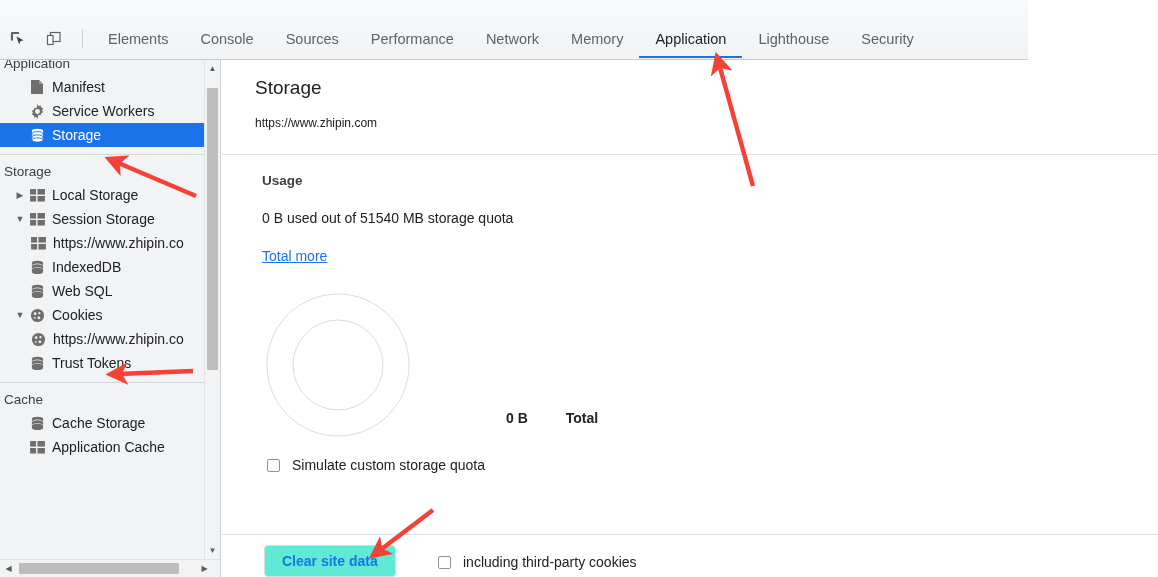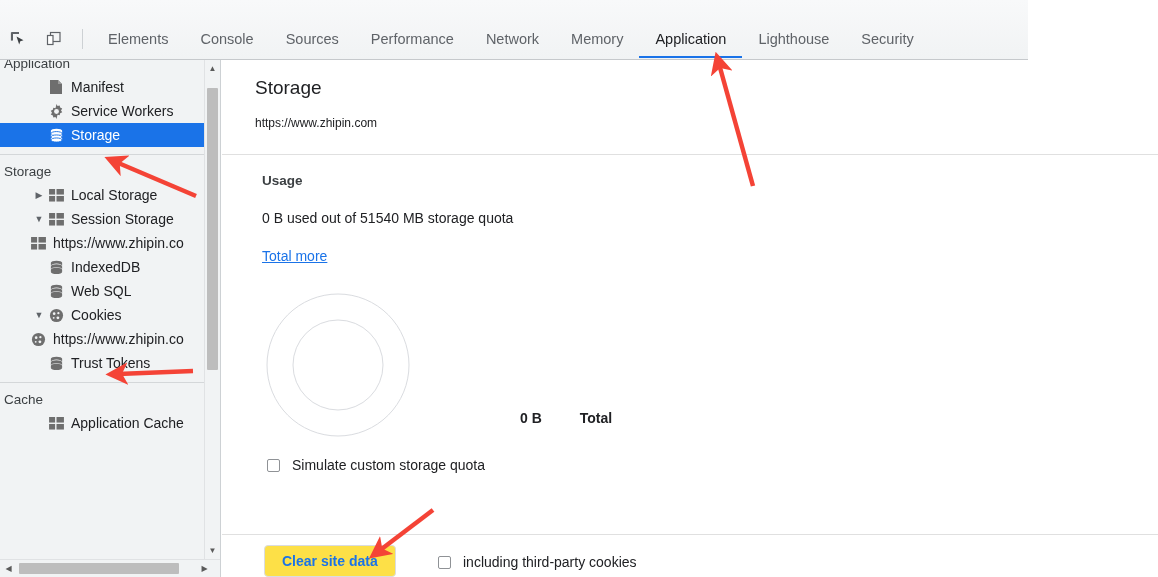--- a/index.html
+++ b/index.html
@@ -39,21 +39,21 @@
     font-size:13.5px;color:#3c4043;padding:2px 0 2px 4px;margin:0;
     line-height:18px;white-space:nowrap;
   }
   .sec-head.clipped{margin-top:-7px;}
   .sb-divider{height:1px;background:#d4d7d9;margin:7px 0 6px 0;}
   .row{
     display:flex;align-items:center;height:24px;padding-left:4px;
     font-size:14px;color:#202124;white-space:nowrap;cursor:pointer;
     box-sizing:border-box;
   }
-  .row.indent1{padding-left:33px;}
+  .row.indent1{padding-left:14px;}
   .row.indent2{padding-left:28px;align-items:center;}
   .row.selected{background:#1a73e8;color:#ffffff;}
   .twisty{
     width:12px;min-width:12px;display:inline-block;text-align:center;
     font-size:9px;color:#5f6368;margin-right:1px;line-height:24px;
   }
   .twisty.blank{color:transparent;}
   .ricon{width:20px;min-width:20px;display:flex;align-items:center;justify-content:center;margin-right:5px;}
   .rlabel{overflow:hidden;text-overflow:clip;}
 
@@ -77,32 +77,32 @@
     background:#ffffff;overflow:hidden;
   }
   .m-title{position:absolute;left:33px;top:17px;font-size:19px;color:#202124;}
   .m-origin{position:absolute;left:33px;top:56px;font-size:12px;color:#202124;}
   .hr{position:absolute;left:0;width:936px;height:1px;background:#e0e0e0;}
   .usage-label{position:absolute;left:40px;top:113px;font-size:13.5px;font-weight:bold;color:#3c4043;}
   .usage-text{position:absolute;left:40px;top:150px;font-size:14px;color:#202124;}
   .learn-more{position:absolute;left:40px;top:188px;font-size:14px;color:#1a73e8;text-decoration:underline;cursor:pointer;}
 
   .donut{position:absolute;left:40px;top:229px;width:152px;height:152px;}
-  .legend{position:absolute;left:298px;top:350px;display:flex;align-items:center;gap:38px;font-size:14px;font-weight:bold;color:#202124;}
+  .legend{position:absolute;left:284px;top:350px;display:flex;align-items:center;gap:38px;font-size:14px;font-weight:bold;color:#202124;}
 
   .cb-row{position:absolute;display:flex;align-items:center;font-size:14px;color:#202124;}
   .cbox{
     width:13px;height:13px;border:1px solid #8f9296;border-radius:2px;
     background:#fff;margin-right:12px;box-sizing:border-box;cursor:pointer;
   }
   .simulate-row{left:45px;top:397px;}
 
   .btn-clear{
     position:absolute;left:42px;top:485px;
-    padding:7px 17px;font-size:14px;color:#1a73e8;background:#fde047;
+    padding:7px 17px;font-size:14px;color:#1a73e8;background:#5eead4;
     border:1px solid #dadce0;border-radius:4px;cursor:pointer;
     font-family:"Liberation Sans",sans-serif;font-weight:bold;
   }
   .third-party-row{left:216px;top:494px;}
 
   .arrows{position:absolute;left:0;top:0;width:1158px;height:577px;pointer-events:none;}
 </style>
 </head>
 <body>
 
@@ -301,20 +301,37 @@
               <ellipse cx="8" cy="12.8" rx="6" ry="2.2" fill="#6e6e6e"></ellipse>
             </svg>
         </span>
         <span class="rlabel">Trust Tokens</span>
       </div>
 
       <div class="sb-divider"></div>
 
       <div class="sec-head">Cache</div>
 
+      <div class="row indent1">
+        <span class="twisty blank">▶</span>
+        <span class="ricon">
+          <svg width="15" height="15" viewBox="0 0 16 16">
+              <ellipse cx="8" cy="3" rx="6" ry="2.2" fill="#6e6e6e"></ellipse>
+              <rect x="2" y="3" width="12" height="3" fill="#6e6e6e"></rect>
+              <ellipse cx="8" cy="6" rx="6" ry="2.2" fill="#f1f3f4"></ellipse>
+              <ellipse cx="8" cy="6.6" rx="6" ry="2.2" fill="#6e6e6e"></ellipse>
+              <rect x="2" y="7" width="12" height="2.6" fill="#6e6e6e"></rect>
+              <ellipse cx="8" cy="9.8" rx="6" ry="2.2" fill="#f1f3f4"></ellipse>
+              <ellipse cx="8" cy="10.4" rx="6" ry="2.2" fill="#6e6e6e"></ellipse>
+              <rect x="2" y="10.6" width="12" height="2" fill="#6e6e6e"></rect>
+              <ellipse cx="8" cy="12.8" rx="6" ry="2.2" fill="#6e6e6e"></ellipse>
+            </svg>
+        </span>
+        <span class="rlabel">Cache Storage</span>
+      </div>
 
       <div class="row indent1">
         <span class="twisty blank">▶</span>
         <span class="ricon">
           <svg width="15" height="13" viewBox="0 0 16 14">
               <rect x="0" y="0" width="6.5" height="6" fill="#6e6e6e"></rect>
               <rect x="8" y="0" width="8" height="6" fill="#6e6e6e"></rect>
               <rect x="0" y="7.5" width="6.5" height="6" fill="#6e6e6e"></rect>
               <rect x="8" y="7.5" width="8" height="6" fill="#6e6e6e"></rect>
             </svg>

